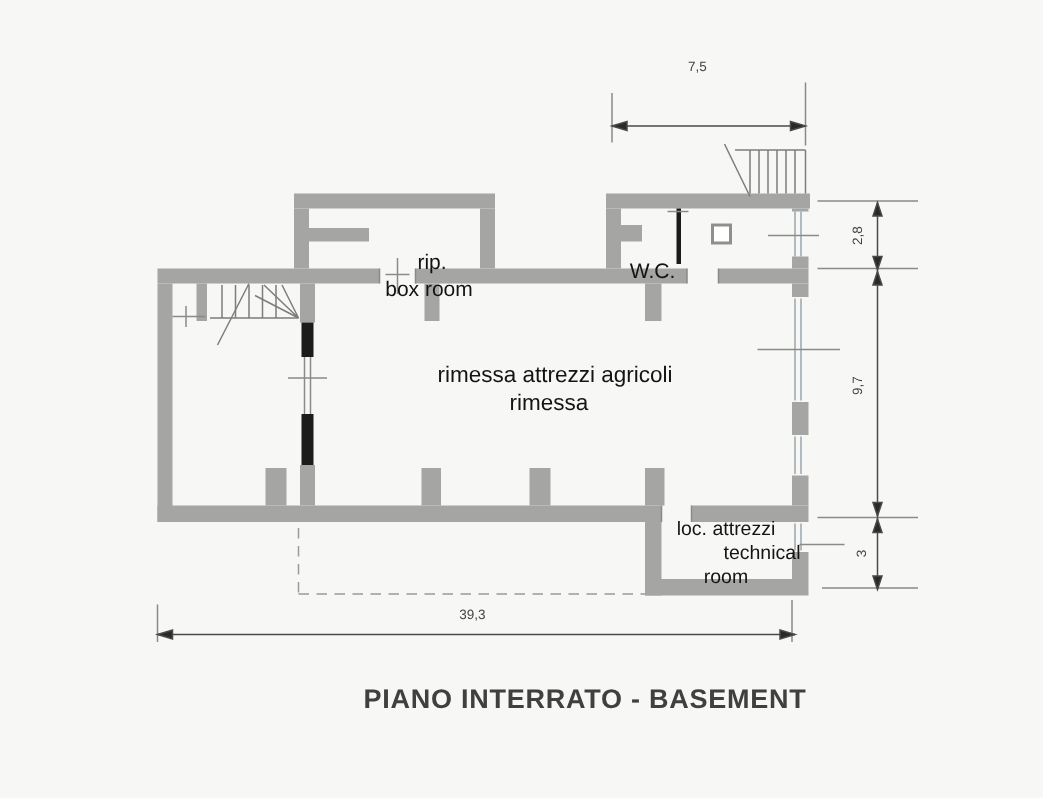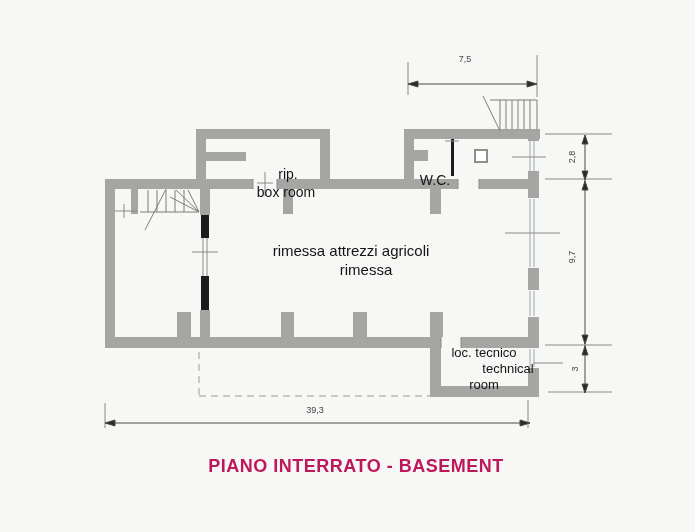--- a/index.html
+++ b/index.html
@@ -8,21 +8,21 @@
   .wall{position:absolute;background:#a5a5a3;}
   .wall.dark{background:#1c1c1c;}
   .overlay{position:absolute;left:0;top:0;pointer-events:none;}
   .label{position:absolute;transform:translate(-50%,-50%);white-space:nowrap;color:#141414;
          font-family:"Liberation Sans",sans-serif;line-height:1;}
   .room-label{font-size:14px;margin-top:26px;}
   .big-label{font-size:15px;}
   .small-label{font-size:13px;}
   .dim{font-size:9px;color:#444;}
   .dim.vert{transform:translate(-50%,-50%) rotate(-90deg);}
-  .title{font-size:18px;font-weight:bold;letter-spacing:.5px;color:#be185d;}
+  .title{font-size:18px;font-weight:bold;letter-spacing:.5px;color:#404040;margin-left:34px;}
   .watermark{position:absolute;left:150px;top:316px;font-size:40px;font-weight:bold;
          letter-spacing:5px;color:rgba(255,255,255,0.55);
          -webkit-text-stroke:1px rgba(140,140,140,0.32);z-index:5;}
   .shaft{position:absolute;background:#ffffff;border:2px solid #8f8f8d;}
   .z1{z-index:1}.z3{z-index:10}.z4{z-index:20}
 </style>
 </head>
 <body>
 
 <div class="stage">
@@ -154,27 +154,27 @@
       <polygon points="105,423 115,420 115,426"></polygon>
       <polygon points="530,423 520,420 520,426"></polygon>
     </g>
   </svg>
 
   <div class="label room-label z4" style="left:288px;top:148px">rip.</div>
   <div class="label room-label z4" style="left:286px;top:166px">box room</div>
 
   <div class="label room-label z4" style="left:435px;top:154px">W.C.</div>
 
-  <div class="label big-label z4" style="left:351px;top:250px">rimessa attrezzi agricoli</div>
+  <div class="label big-label z4" style="left:370px;top:250px">rimessa attrezzi agricoli</div>
   <div class="label big-label z4" style="left:366px;top:269px">rimessa</div>
 
-  <div class="label small-label z4" style="left:484px;top:352px">loc. tecnico</div>
+  <div class="label small-label z4" style="left:484px;top:352px">loc. attrezzi</div>
   <div class="label small-label z4" style="left:508px;top:368px">technical</div>
   <div class="label small-label z4" style="left:484px;top:384px">room</div>
 
-  <div class="label dim z4" style="left:465px;top:59px">7,5</div>
+  <div class="label dim z4" style="left:465px;top:45px">7,5</div>
   <div class="label dim vert z4" style="left:572px;top:157px">2,8</div>
   <div class="label dim vert z4" style="left:572px;top:257px">9,7</div>
   <div class="label dim vert z4" style="left:575px;top:369px">3</div>
   <div class="label dim z4" style="left:315px;top:410px">39,3</div>
 
   <div class="label title z4" style="left:356px;top:466px">PIANO INTERRATO - BASEMENT</div>
 </div>
 
 </body></html>

